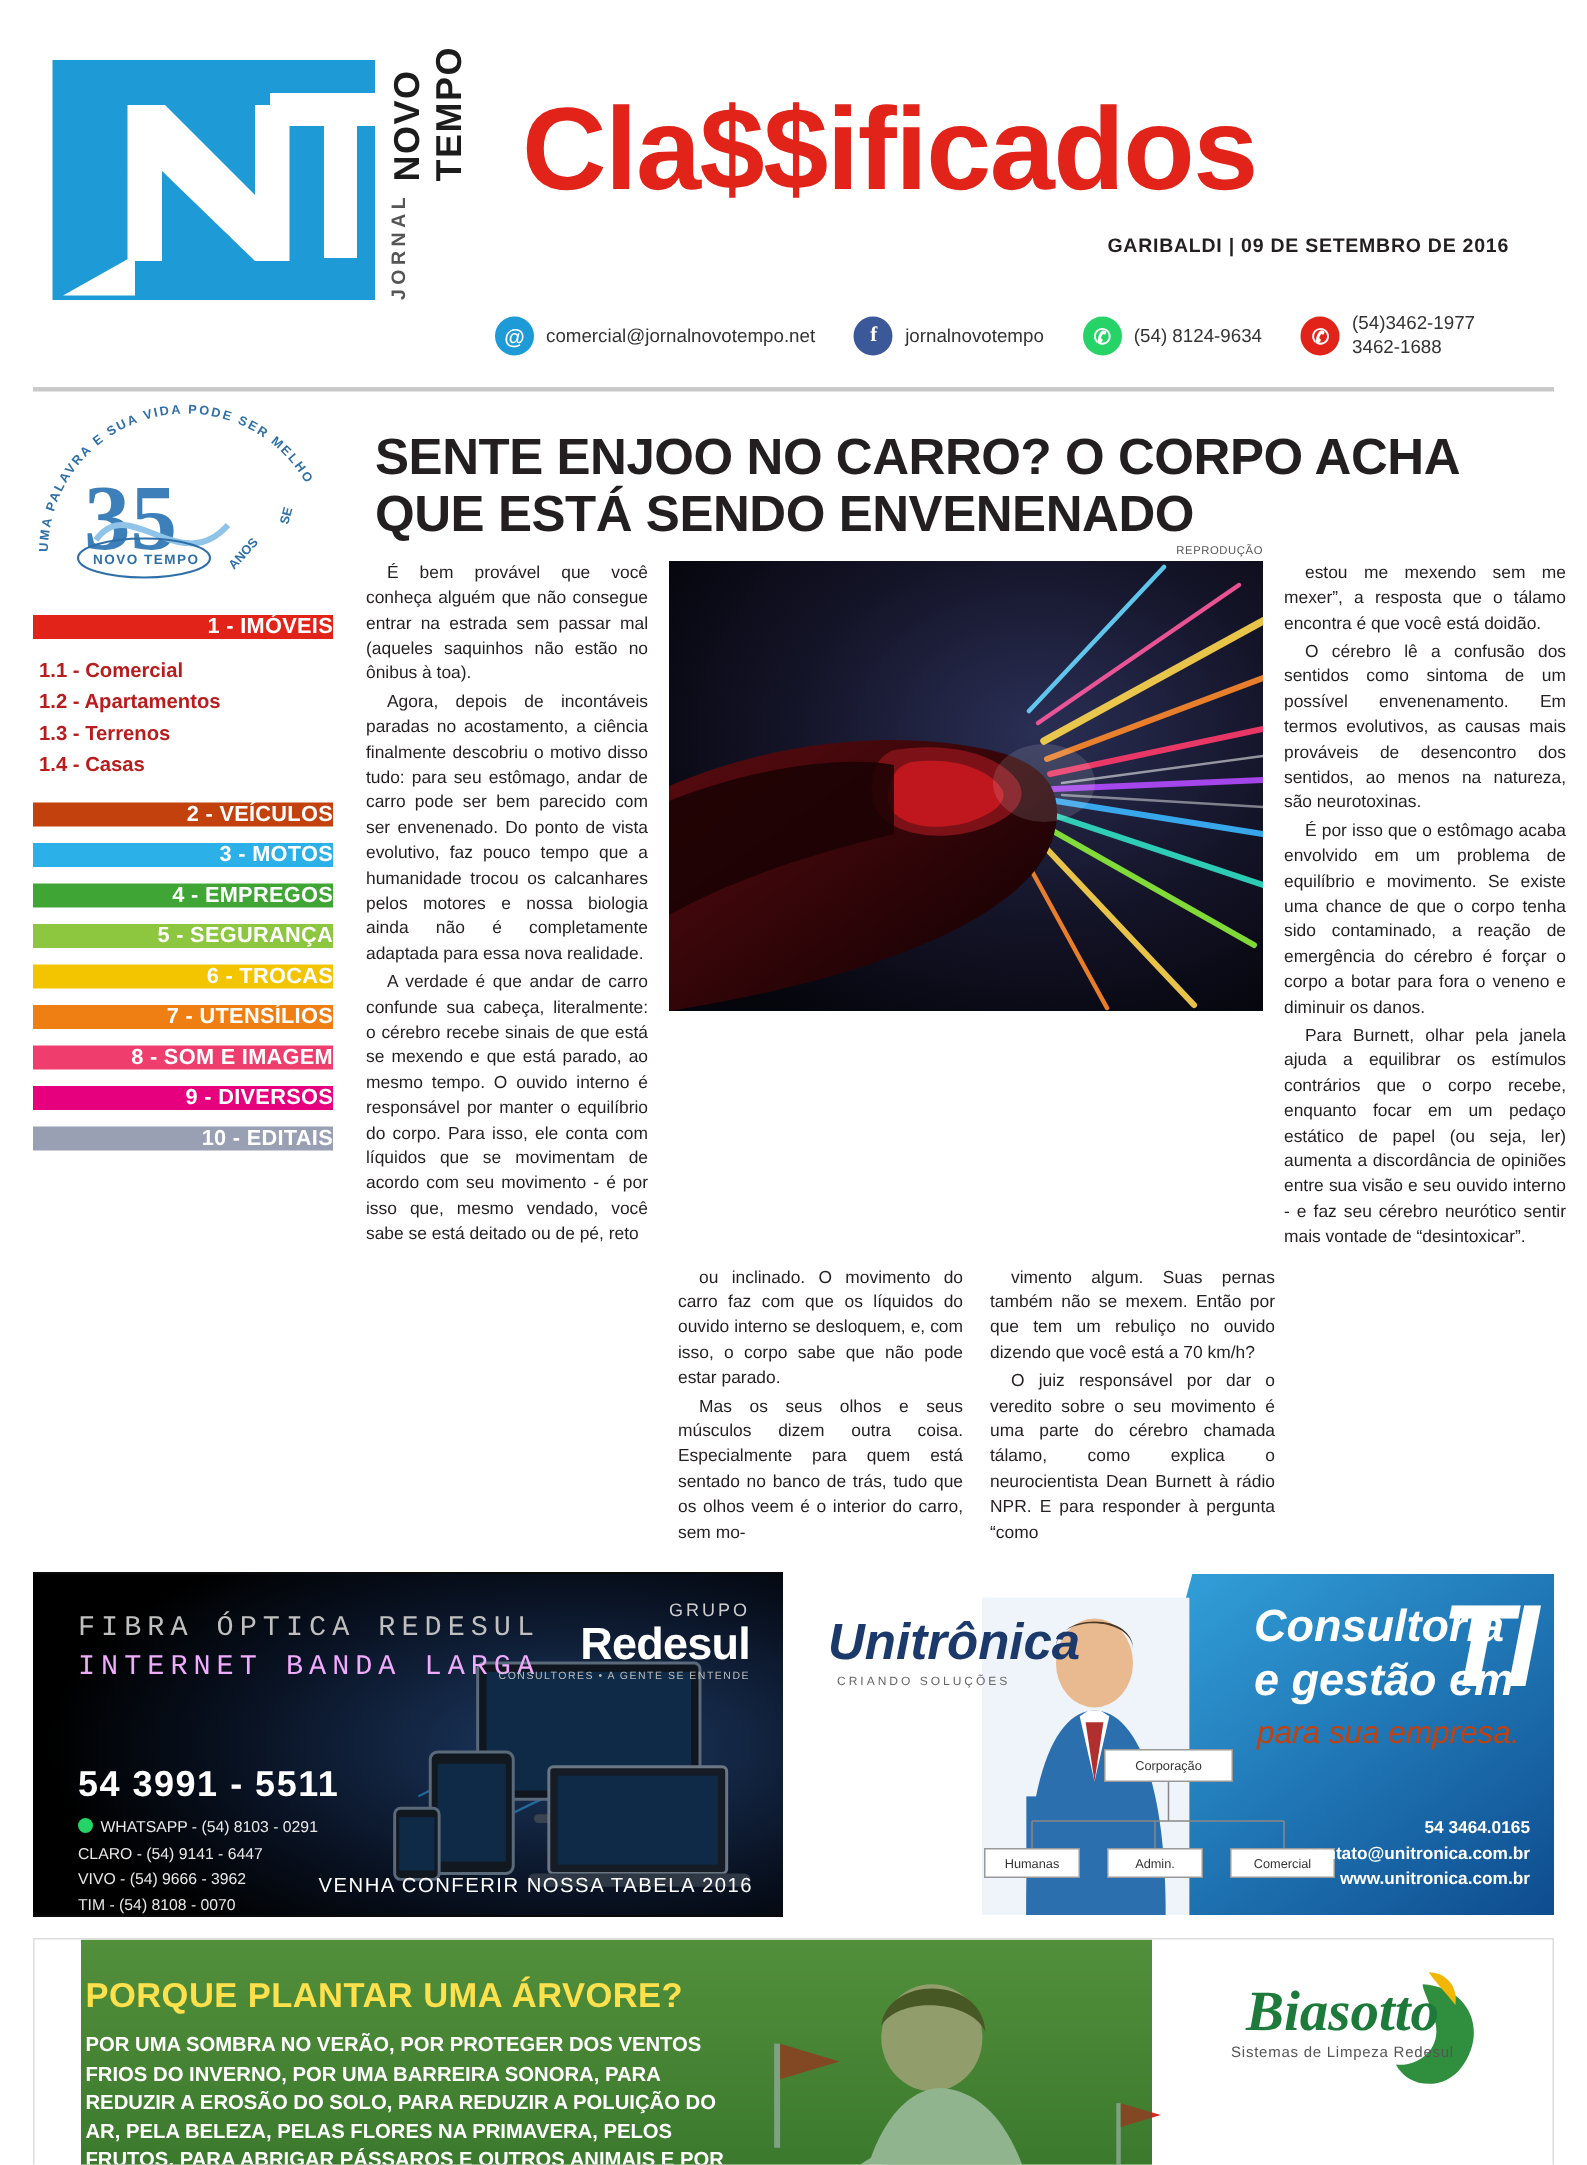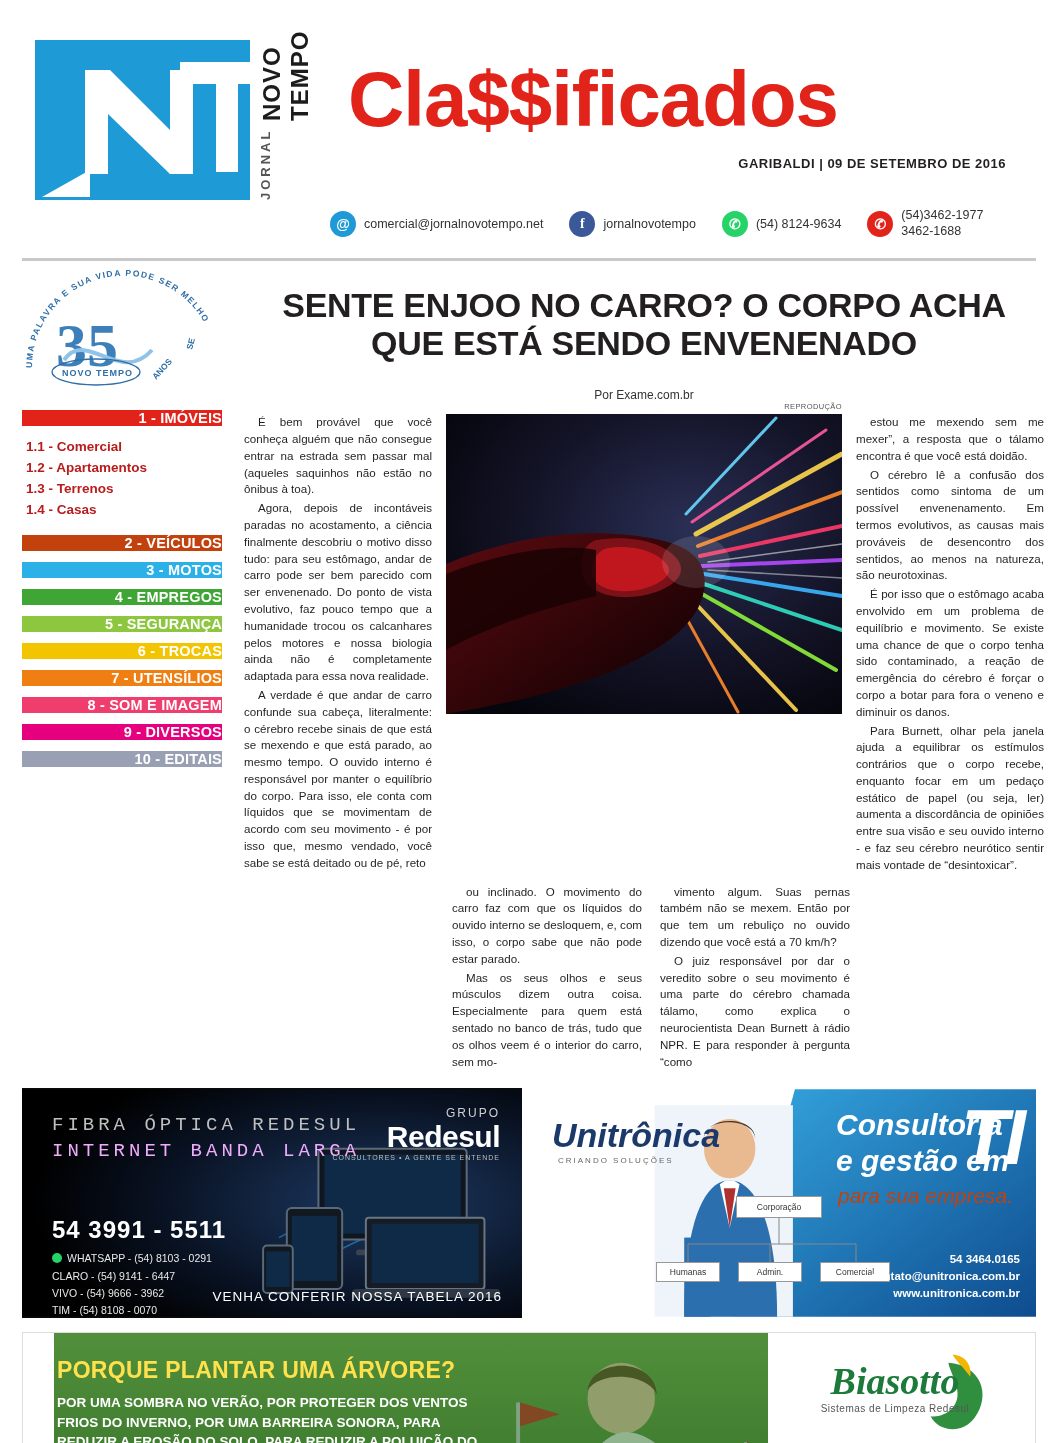--- a/index.html
+++ b/index.html
@@ -84,21 +84,21 @@
     height: 16px; display: flex; align-items: center; justify-content: flex-end;
     color: #fff; font-weight: 700; font-size: 14.5px; margin-bottom: 11px;
     letter-spacing: 0.2px;
   }
   .subcats { margin: 6px 0 14px 4px; }
   .subcat { font-size: 13.5px; font-weight: 700; color: #b91c1c; line-height: 1.55; }
 
   
   .article { flex: 1; padding-left: 22px; }
   .headline {
-    font-size: 34px; font-weight: 700; text-align: center; line-height: 1.12;
+    font-size: 34px; font-weight: 700; line-height: 1.12;
     letter-spacing: -0.3px; padding: 18px 6px 0 6px;
   }
   .byline { text-align: center; font-size: 12px; color: #333; margin-top: 26px; }
 
   .cols { display: flex; gap: 14px; margin-top: 12px; }
   .col { width: 188px; font-size: 11.6px; line-height: 1.45; text-align: justify; }
   .col p { text-indent: 14px; margin-bottom: 2px; }
   .photo-wrap { width: 396px; flex: 0 0 396px; position: relative; }
   .credit {
     position: absolute; right: 0; top: -12px; font-size: 7.5px; color: #555; letter-spacing: 0.4px;
@@ -128,21 +128,21 @@
   .rds-brand .tag { font-size: 7px; color: #bdbdbd; letter-spacing: 1px; }
   .rds-foot { position: absolute; right: 20px; bottom: 14px; color: #fff; font-size: 13.5px; letter-spacing: 1px; }
 
   .uni-logo { position: absolute; left: 16px; top: 28px; font-size: 34px; font-weight: 700; color: #1b3a6b; font-style: italic; }
   .uni-sub { position: absolute; left: 22px; top: 68px; font-size: 8px; color: #666; letter-spacing: 2px; }
   .uni-h1 { position: absolute; left: 300px; top: 20px; font-size: 30px; font-weight: 700; color: #fff; font-style: italic; }
   .uni-h2 { position: absolute; left: 300px; top: 56px; font-size: 30px; font-weight: 700; color: #fff; font-style: italic; }
   .uni-ti { position: absolute; right: 14px; top: 4px; font-size: 78px; font-weight: 700; color: #fff; font-style: italic; letter-spacing: -4px; }
   .uni-h3 { position: absolute; left: 302px; top: 96px; font-size: 21px; color: #c2410c; font-style: italic; }
   .uni-contact { position: absolute; right: 16px; bottom: 16px; text-align: right; color: #fff; font-size: 11.5px; font-weight: 700; line-height: 1.5; }
-  .uni-diagram { position: absolute; left: 120px; bottom: 24px; width: 250px; height: 98px; }
+  .uni-diagram { position: absolute; left: 120px; bottom: 14px; width: 250px; height: 98px; }
   .uni-box { position: absolute; background: #fff; border: 1px solid #999; font-size: 8.5px; display: flex; align-items: center; justify-content: center; color: #333; }
   .bia-h { position: absolute; left: 34px; top: 24px; font-size: 23px; font-weight: 700; color: #ffe14d; letter-spacing: 0.3px; }
   .bia-body { position: absolute; left: 34px; top: 60px; width: 430px; font-size: 13.5px; font-weight: 700; color: #ffffff; line-height: 1.42; }
   .bia-logo { position: absolute; right: 30px; top: 26px; text-align: center; width: 220px; }
   .bia-logo .name { font-size: 38px; color: #1d7a3a; font-style: italic; font-weight: 700; font-family: "Liberation Serif", serif; }
   .bia-logo .sub { font-size: 10px; color: #555; letter-spacing: 0.5px; }
 </style>
 </head>
 <body>
 
@@ -249,21 +249,20 @@
             <span>9 - DIVERSOS</span>
           </div>
         <div class="cat" style="background:#9aa0b4">
             <span>10 - EDITAIS</span>
           </div>
       </div>
     </div>
 
     <div class="article">
       <div class="headline">SENTE ENJOO NO CARRO? O CORPO ACHA QUE ESTÁ SENDO ENVENENADO</div>
-      <div class="byline">Por Exame.com.br</div>
 
       <div class="cols">
         <div class="col">
           <p>É bem provável que você conheça alguém que não consegue entrar na estrada sem passar mal (aqueles saquinhos não estão no ônibus à toa).</p>
           <p>Agora, depois de incontáveis paradas no acostamento, a ciência finalmente descobriu o motivo disso tudo: para seu estômago, andar de carro pode ser bem parecido com ser envenenado. Do ponto de vista evolutivo, faz pouco tempo que a humanidade trocou os calcanhares pelos motores e nossa biologia ainda não é completamente adaptada para essa nova realidade.</p>
           <p>A verdade é que andar de carro confunde sua cabeça, literalmente: o cérebro recebe sinais de que está se mexendo e que está parado, ao mesmo tempo. O ouvido interno é responsável por manter o equilíbrio do corpo. Para isso, ele conta com líquidos que se movimentam de acordo com seu movimento - é por isso que, mesmo vendado, você sabe se está deitado ou de pé, reto</p>
         </div>
 
         <div class="photo-wrap">
           <div class="credit">REPRODUÇÃO</div>

